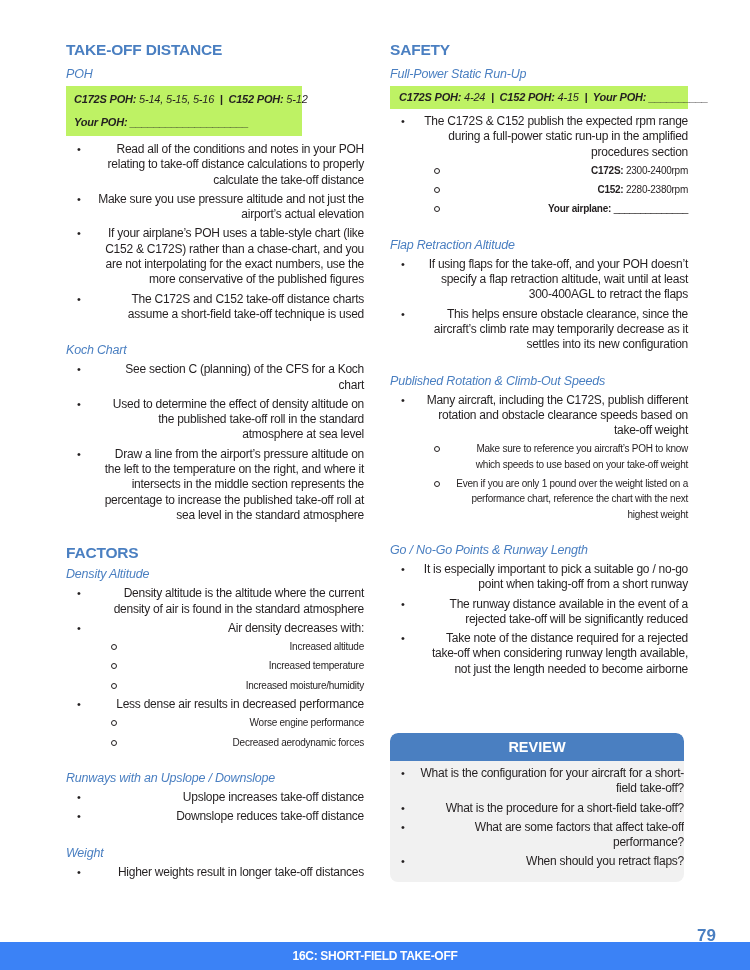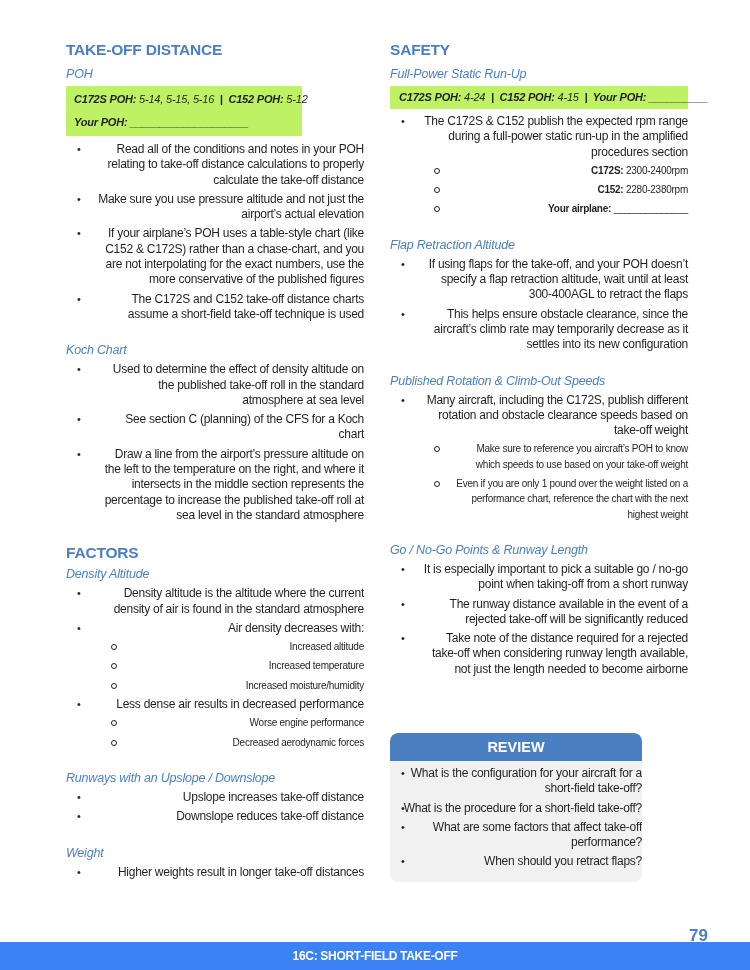--- a/index.html
+++ b/index.html
@@ -73,21 +73,21 @@
     border: 1.2px solid #231f20;
     border-radius: 50%;
   }
   .gap { height: 10px; }
   .gap-lg { height: 16px; }
 
   .review {
     position: absolute;
     left: 390px;
     top: 733px;
-    width: 252px;
+    width: 294px;
     background: #f1f1f1;
     border-radius: 8px;
     overflow: hidden;
     padding-bottom: 8px;
   }
   .review-head {
     background: #4a7fc1;
     color: #ffffff;
     text-align: center;
     font-weight: bold;
@@ -105,21 +105,21 @@
     background: #3b82f6;
     text-align: center;
     color: #ffffff;
     font-weight: bold;
     font-size: 12px;
     line-height: 28px;
     letter-spacing: -0.3px;
   }
   .page-num {
     position: absolute;
-    right: 42px;
+    right: 34px;
     top: 926px;
     font-weight: bold;
     font-size: 17px;
     color: #4a7fc1;
     line-height: 20px;
   }
 </style>
 </head>
 <body>
 
@@ -138,22 +138,22 @@
   <ul class="bul" style="margin-top:6px;">
     <li>Read all of the conditions and notes in your POH relating to take-off distance calculations to properly calculate the take-off distance</li>
     <li>Make sure you use pressure altitude and not just the airport’s actual elevation</li>
     <li>If your airplane’s POH uses a table-style chart (like C152 &amp; C172S) rather than a chase-chart, and you are not interpolating for the exact numbers, use the more conservative of the published figures</li>
     <li>The C172S and C152 take-off distance charts assume a short-field take-off technique is used</li>
   </ul>
 
   <div class="gap"></div>
   <div class="sub-title">Koch Chart</div>
   <ul class="bul">
+    <li>See section C (planning) of the CFS for a Koch chart</li>
     <li>Used to determine the effect of density altitude on the published take-off roll in the standard atmosphere at sea level</li>
-    <li>See section C (planning) of the CFS for a Koch chart</li>
     <li>Draw a line from the airport’s pressure altitude on the left to the temperature on the right, and where it intersects in the middle section represents the percentage to increase the published take-off roll at sea level in the standard atmosphere</li>
   </ul>
 
   <div class="gap-lg"></div>
   <div class="section-title">FACTORS</div>
   <div class="sub-title" style="margin-top:2px;">Density Altitude</div>
   <ul class="bul">
     <li>Density altitude is the altitude where the current density of air is found in the standard atmosphere</li>
     <li>
       <span>Air density decreases with:</span>

